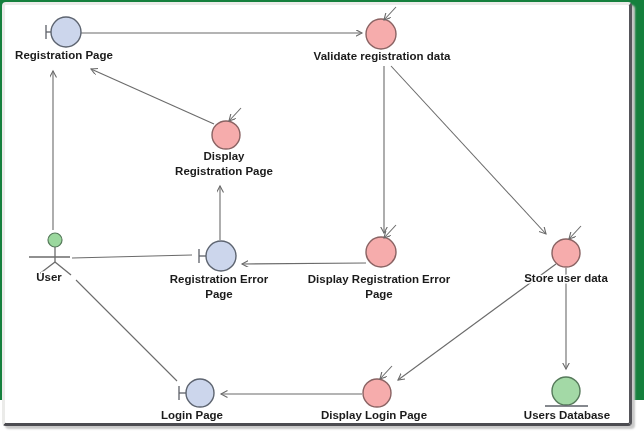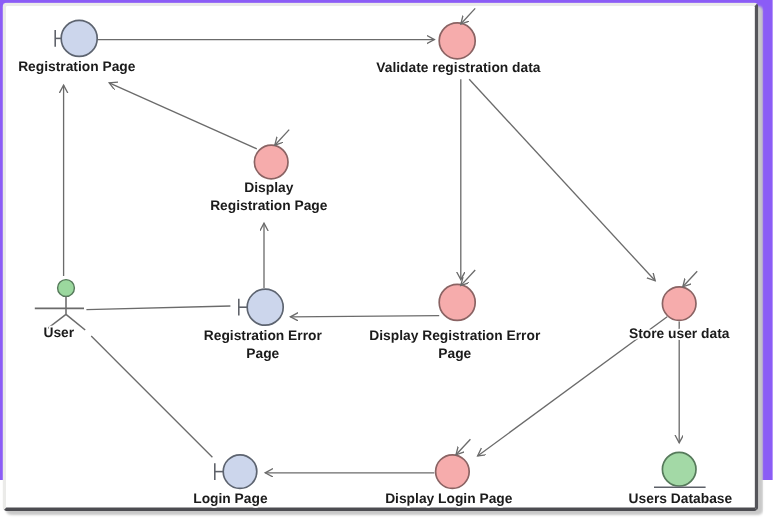--- a/index.html
+++ b/index.html
@@ -8,21 +8,21 @@
     background: #ffffff;
     width: 644px;
     height: 440px;
     font-family: "Liberation Sans", sans-serif;
     overflow: hidden;
   }
   .stage {
     position: relative;
     width: 644px;
     height: 400px;
-    background: #8b5cf6;
+    background: #15803d;
   }
   .frame {
     position: absolute;
     left: 2px;
     top: 2px;
     width: 624px;
     height: 418px;
     background: #ffffff;
     border: 3px solid;
     border-color: #ebebe9 #55555a #4c4c51 #ebebe9;

